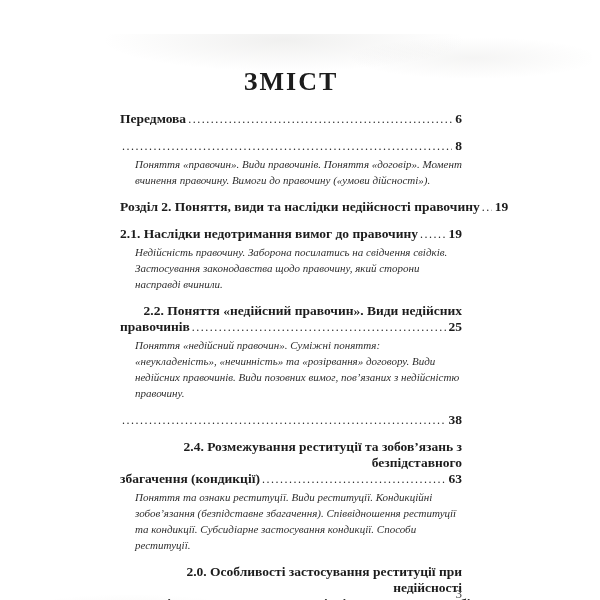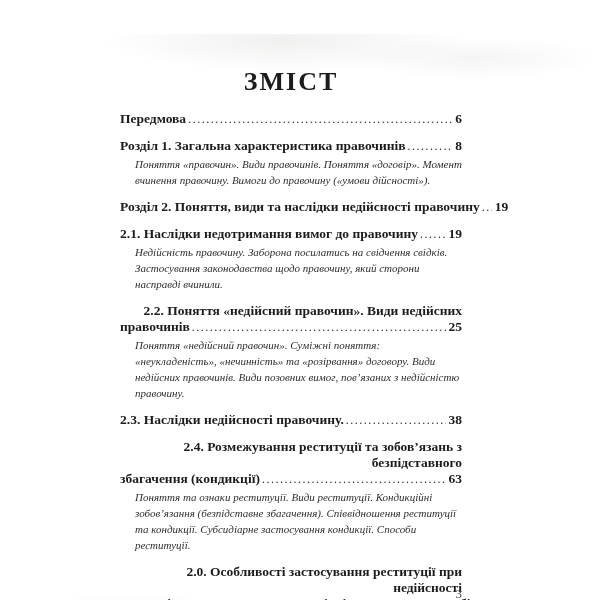--- a/index.html
+++ b/index.html
@@ -93,21 +93,20 @@
     <div class="entry">
       <div class="toc-line">
         <span class="toc-title">Передмова</span>
         <span class="leader"></span>
         <span class="pagenum">6</span>
       </div>
     </div>
 
     <div class="entry">
       <div class="toc-line">
-        <span class="toc-title">Розділ 1. Загальна характеристика правочинів</span>
         <span class="leader"></span>
         <span class="pagenum">8</span>
       </div>
       <div class="desc">Поняття «правочин». Види правочинів. Поняття «договір». Момент вчинення правочину. Вимоги до правочину («умови дійсності»).</div>
     </div>
 
     <div class="entry">
       <div class="toc-line">
         <span class="toc-title">Розділ 2. Поняття, види та наслідки недійсності правочину</span>
         <span class="leader"></span>
@@ -129,21 +128,20 @@
       <div class="toc-line">
         <span class="toc-title">правочинів</span>
         <span class="leader"></span>
         <span class="pagenum">25</span>
       </div>
       <div class="desc">Поняття «недійсний правочин». Суміжні поняття: «неукладеність», «нечинність» та «розірвання» договору. Види недійсних правочинів. Види позовних вимог, пов’язаних з недійсністю правочину.</div>
     </div>
 
     <div class="entry">
       <div class="toc-line">
-        <span class="toc-title">2.3. Наслідки недійсності правочину.</span>
         <span class="leader"></span>
         <span class="pagenum">38</span>
       </div>
     </div>
 
     <div class="entry">
       <div class="title-pre">2.4. Розмежування реституції та зобов’язань з безпідставного</div>
       <div class="toc-line">
         <span class="toc-title">збагачення (кондикції)</span>
         <span class="leader"></span>

